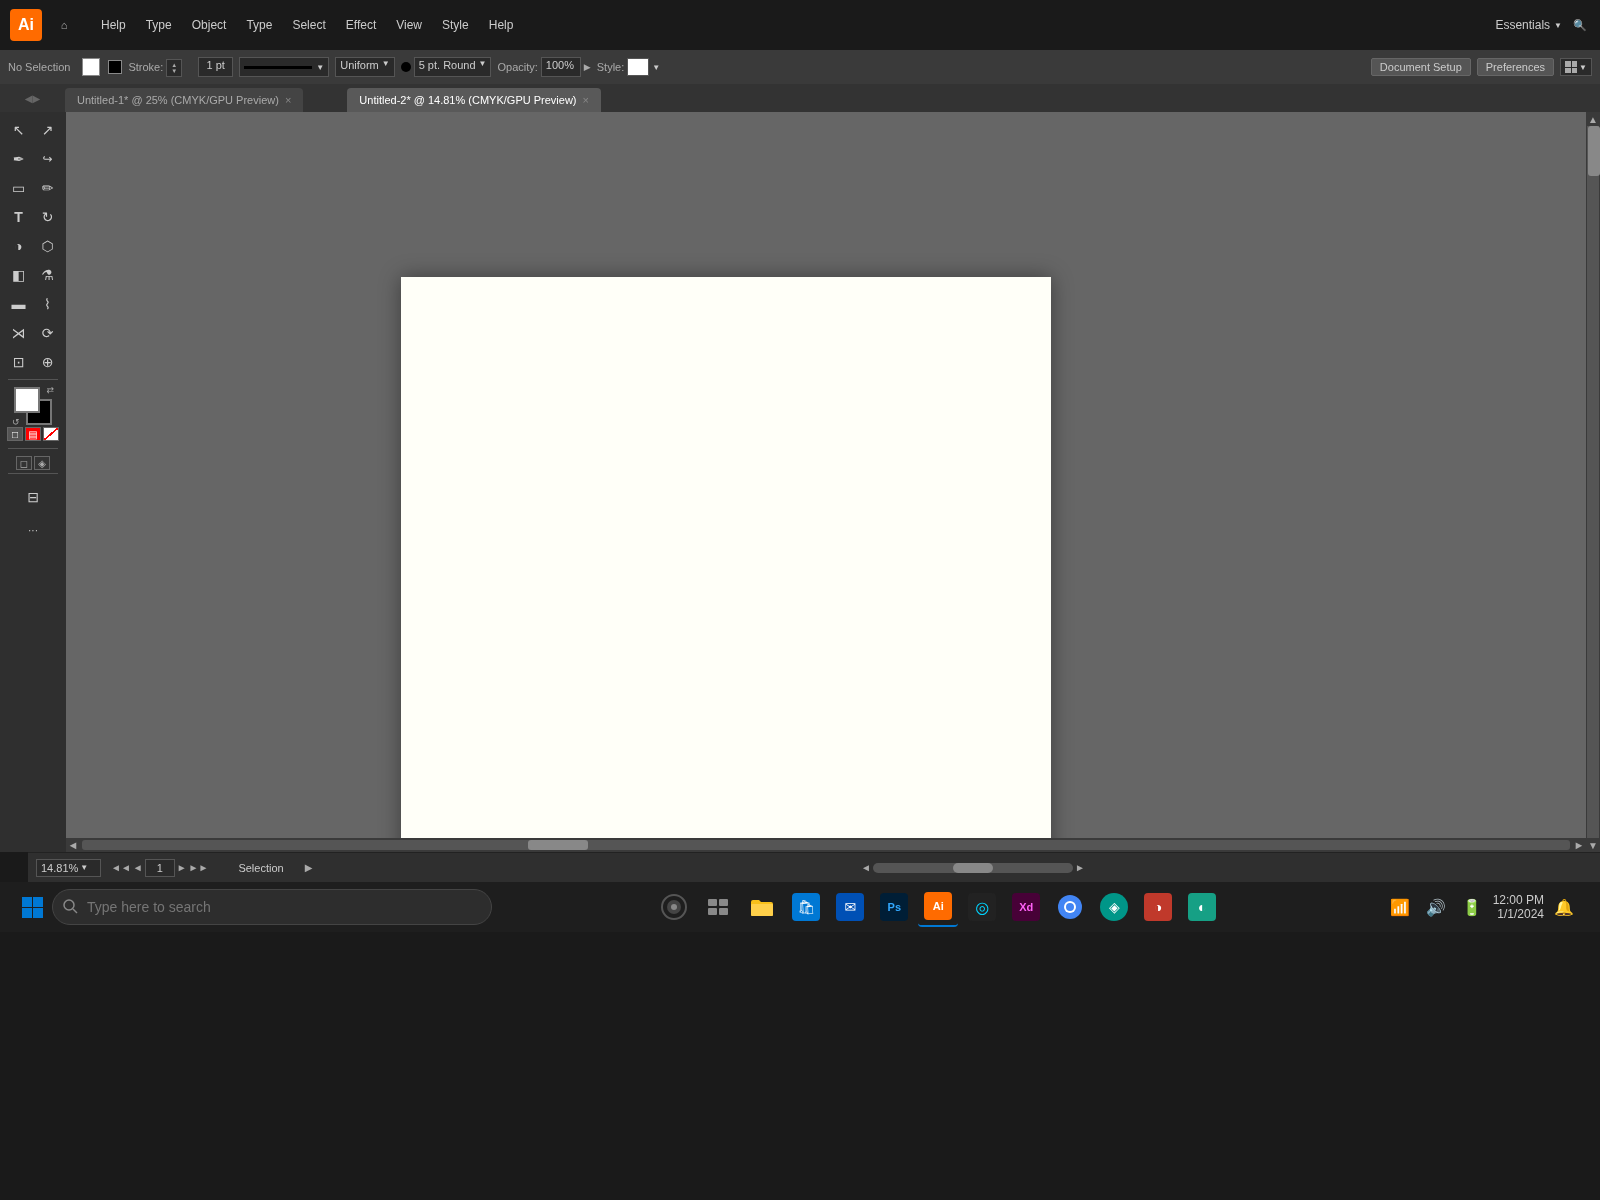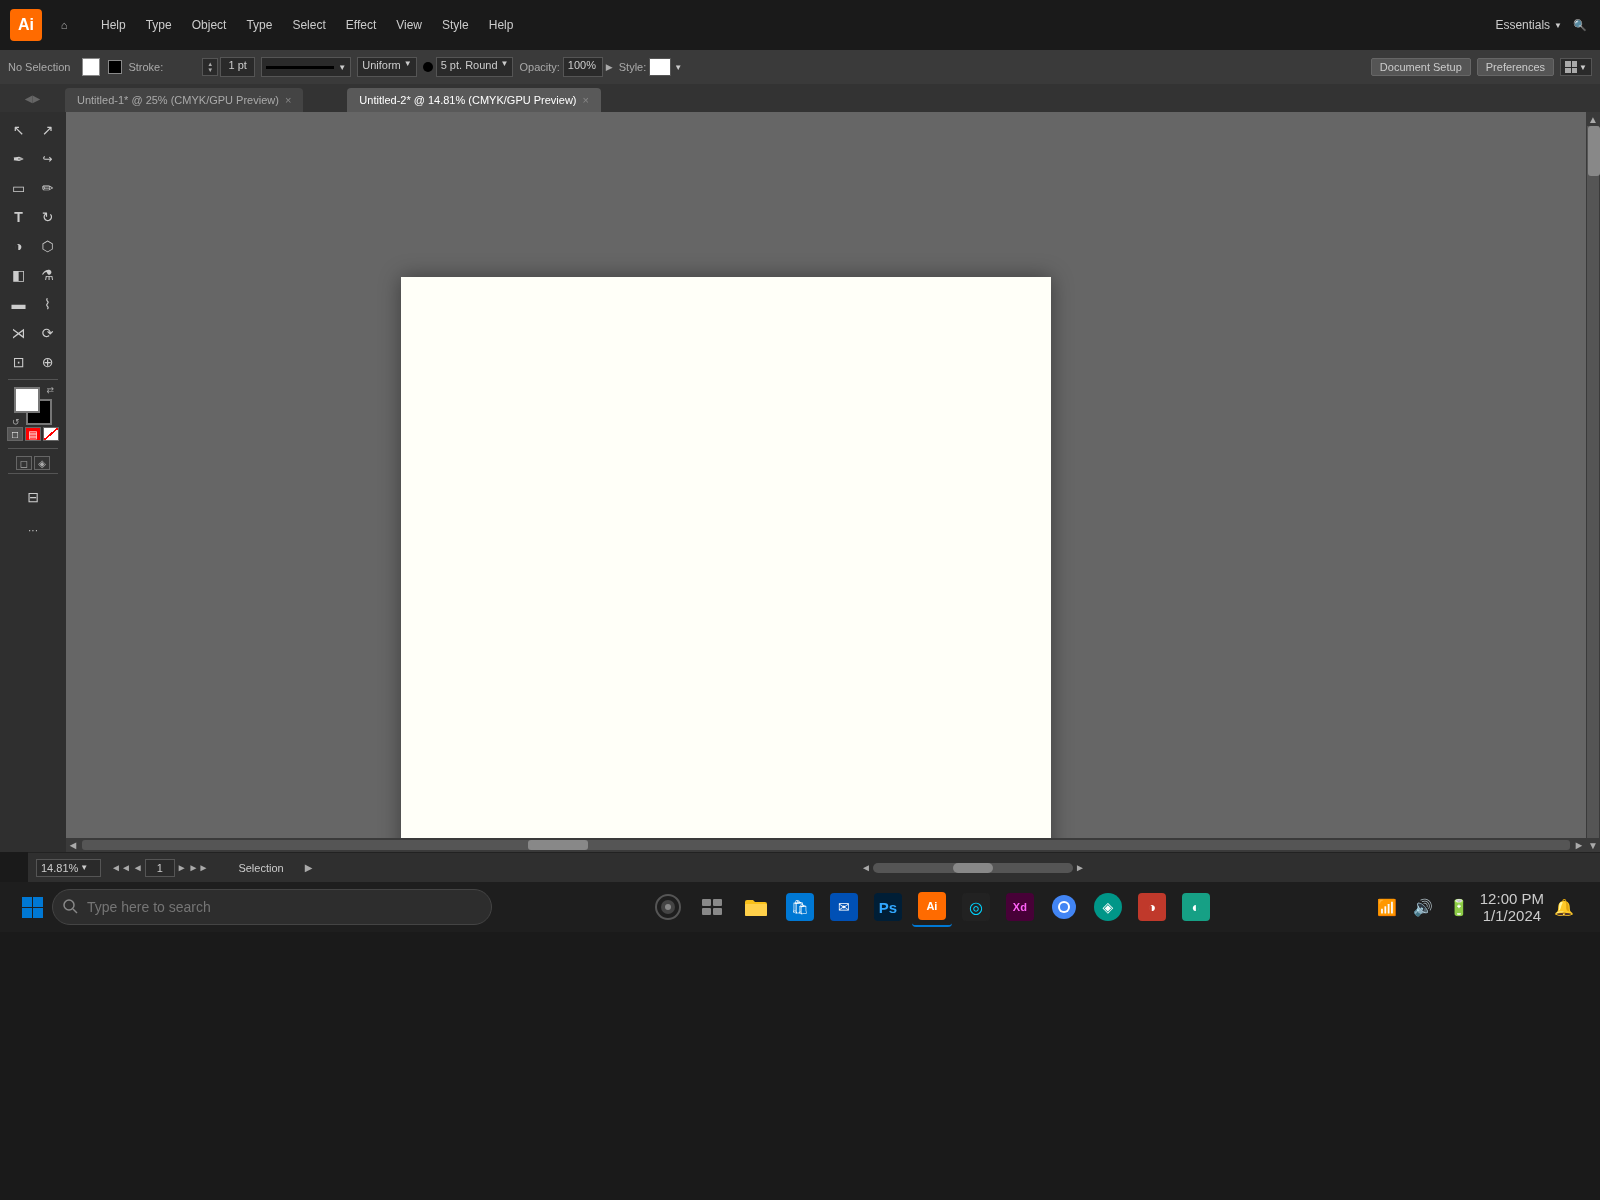--- a/index.html
+++ b/index.html
@@ -205,21 +205,21 @@
 </div>
 
 <div id="toolbar-bar">
   <span style="color:#aaa;margin-right:6px;">No Selection</span>
 
   <div style="width:18px;height:18px;background:#fff;border:1px solid #888;"></div>
   <div style="width:14px;height:14px;background:#000;border:1px solid #888;margin-left:2px;"></div>
 
   <div class="toolbar-item">
     <span class="toolbar-label">Stroke:</span>
-    <div style="display:flex;align-items:center;gap:2px;margin-left:36px;">
+    <div style="display:flex;align-items:flex-end;gap:16px;">
       <div style="width:16px;height:18px;background:#2a2a2a;border:1px solid #555;display:flex;flex-direction:column;align-items:center;justify-content:center;cursor:pointer;">
         <div style="font-size:6px;color:#aaa;">▲</div>
         <div style="font-size:6px;color:#aaa;">▼</div>
       </div>
       <div class="toolbar-input" style="width:35px;text-align:center;">1 pt</div>
     </div>
   </div>
 
   <div style="background:#2a2a2a;border:1px solid #555;height:20px;width:90px;display:flex;align-items:center;padding:0 4px;cursor:pointer;gap:4px;">
     <div style="flex:1;height:3px;background:#000;"></div>
@@ -449,21 +449,21 @@
 
     <div class="taskbar-icon">
       <div style="width:28px;height:28px;background:#0078d4;border-radius:4px;display:flex;align-items:center;justify-content:center;color:white;font-size:14px;">🛍</div>
     </div>
 
     <div class="taskbar-icon">
       <div style="width:28px;height:28px;background:#0050b5;border-radius:4px;display:flex;align-items:center;justify-content:center;color:white;font-size:14px;">✉</div>
     </div>
 
     <div class="taskbar-icon">
-      <div style="width:28px;height:28px;background:#001e36;border-radius:4px;display:flex;align-items:center;justify-content:center;color:#31a8ff;font-size:15px;font-weight:bold;">Ps</div>
+      <div style="width:28px;height:28px;background:#001e36;border-radius:4px;display:flex;align-items:center;justify-content:center;color:#31a8ff;font-size:11px;font-weight:bold;">Ps</div>
     </div>
 
     <div class="taskbar-icon active">
       <div style="width:28px;height:28px;background:#FF6B00;border-radius:4px;display:flex;align-items:center;justify-content:center;color:white;font-size:11px;font-weight:bold;">Ai</div>
     </div>
 
     <div class="taskbar-icon">
       <div style="width:28px;height:28px;background:#222;border-radius:4px;display:flex;align-items:center;justify-content:center;color:#00d4ff;font-size:16px;">◎</div>
     </div>
 
@@ -490,19 +490,19 @@
 
     <div class="taskbar-icon">
       <div style="width:28px;height:28px;background:#16a085;border-radius:4px;display:flex;align-items:center;justify-content:center;color:white;font-size:14px;">◐</div>
     </div>
   </div>
 
   <div id="taskbar-right">
     <div class="sys-icon">📶</div>
     <div class="sys-icon">🔊</div>
     <div class="sys-icon">🔋</div>
-    <div style="color:#ccc;font-size:15px;text-align:center;cursor:pointer;">
+    <div style="color:#ccc;font-size:12px;text-align:right;cursor:pointer;">
       <div>12:00 PM</div>
       <div>1/1/2024</div>
     </div>
     <div class="sys-icon">🔔</div>
   </div>
 </div>
 
 </body></html>

